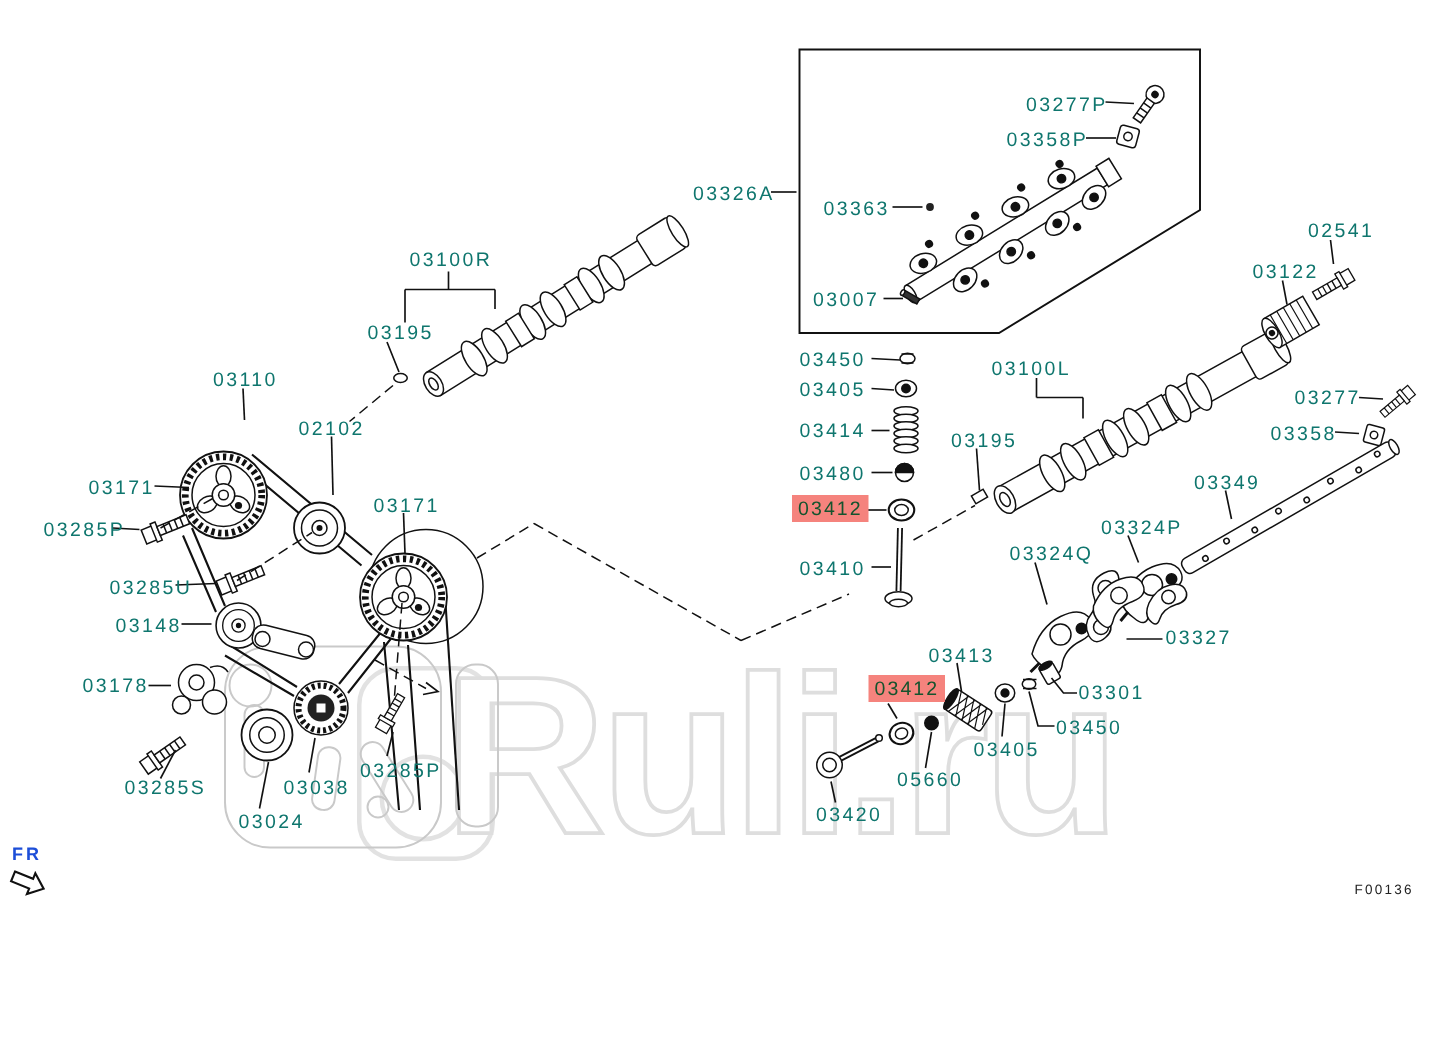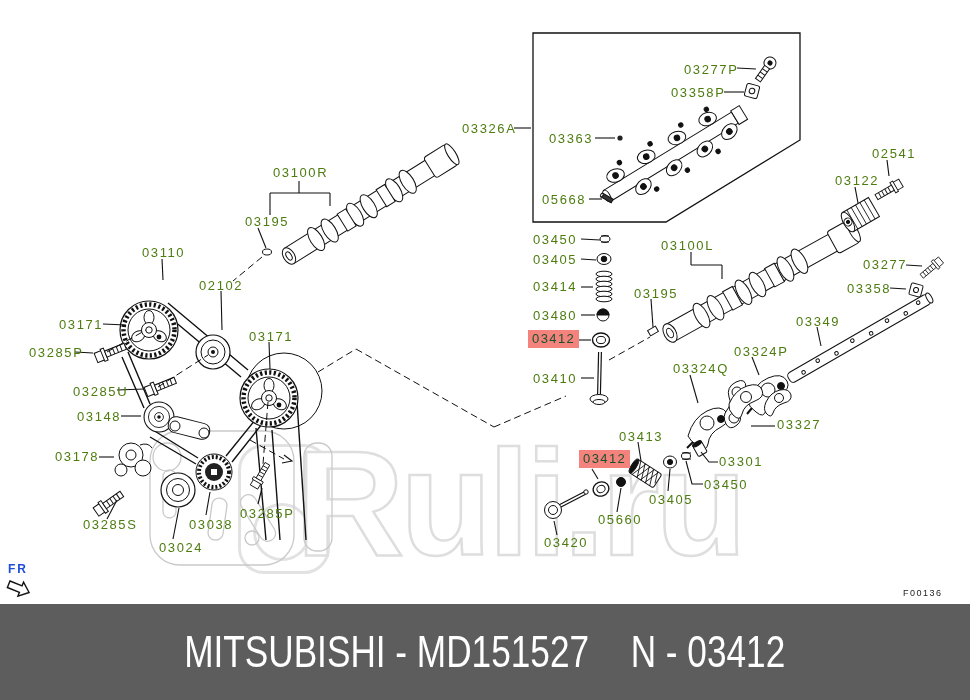--- a/index.html
+++ b/index.html
@@ -7,21 +7,21 @@
          font-family:"Liberation Sans",sans-serif;}
   .watermark{position:absolute;left:296px;top:428px;font-size:150px;line-height:1;
              font-weight:bold;letter-spacing:-4px;color:#fff;
              -webkit-text-stroke:2.5px #dedede;z-index:1;white-space:nowrap;}
   .wm-logo{position:absolute;left:238px;top:444px;width:86px;height:124px;
            border:3px solid #e2e2e2;border-radius:26px;z-index:1;}
   .wm-logo-circle{position:absolute;left:12px;top:56px;width:52px;height:52px;
            border:3px solid #e2e2e2;border-radius:50%;}
   svg.art{position:absolute;left:0;top:0;z-index:2;}
   .labels-layer{position:absolute;left:0;top:0;width:970px;height:700px;z-index:3;}
-  .plabel{position:absolute;font-size:13px;letter-spacing:1.6px;color:#4d7c0f;
+  .plabel{position:absolute;font-size:13px;letter-spacing:1.6px;color:#0f766e;
           white-space:nowrap;line-height:1.25;}
   .plabel.hl{background:var(--hl,#f5837d);color:#14532d;padding:1px 4px;letter-spacing:1.4px;}
   .fr-label{position:absolute;left:8px;top:562px;font-size:12px;font-weight:bold;
             letter-spacing:2px;color:#1d4ed8;z-index:3;}
   .fig-code{position:absolute;left:903px;top:588px;font-size:9px;letter-spacing:1.5px;
             color:#222;z-index:3;}
   .footer{position:absolute;left:0;top:604px;width:970px;height:96px;background:#5d5d5d;
           display:flex;align-items:center;justify-content:center;z-index:4;}
   .footer-inner{display:flex;gap:52px;transform:scaleX(0.8);color:#fff;font-size:44px;
           white-space:nowrap;font-family:"Liberation Sans",sans-serif;}
@@ -368,21 +368,21 @@
     <g transform="translate(10,581) rotate(22)">
       <path d="M0,0 L13,0 L13,-4 L22,3.5 L13,11 L13,7 L0,7 Z" fill="#fff" stroke="#111" stroke-width="1.4"></path>
     </g>
   </svg>
 
   <div class="labels-layer">
       <div class="plabel" style="left: 684px; top: 62px;">03277P</div>
       <div class="plabel" style="left: 671px; top: 85px;">03358P</div>
       <div class="plabel" style="left: 549px; top: 131px;">03363</div>
       <div class="plabel" style="left: 462px; top: 121px;">03326A</div>
-      <div class="plabel" style="left: 542px; top: 192px;">05668</div>
+      <div class="plabel" style="left: 542px; top: 192px;">03007</div>
       <div class="plabel" style="left: 273px; top: 165px;">03100R</div>
       <div class="plabel" style="left: 245px; top: 214px;">03195</div>
       <div class="plabel" style="left: 142px; top: 245px;">03110</div>
       <div class="plabel" style="left: 199px; top: 278px;">02102</div>
       <div class="plabel" style="left: 59px; top: 317px;">03171</div>
       <div class="plabel" style="left: 29px; top: 345px;">03285P</div>
       <div class="plabel" style="left: 73px; top: 384px;">03285U</div>
       <div class="plabel" style="left: 77px; top: 409px;">03148</div>
       <div class="plabel" style="left: 249px; top: 329px;">03171</div>
       <div class="plabel" style="left: 55px; top: 449px;">03178</div>
@@ -411,19 +411,13 @@
       <div class="plabel" style="left: 719px; top: 454px;">03301</div>
       <div class="plabel" style="left: 704px; top: 477px;">03450</div>
       <div class="plabel" style="left: 649px; top: 492px;">03405</div>
       <div class="plabel" style="left: 598px; top: 512px;">05660</div>
       <div class="plabel" style="left: 544px; top: 535px;">03420</div>
     </div>
 
   <div class="fr-label">FR</div>
   <div class="fig-code">F00136</div>
 
-  <div class="footer">
-    <div class="footer-inner">
-      <span>MITSUBISHI - MD151527</span>
-      <span>N - 03412</span>
-    </div>
-  </div>
 </div>
 
 </body></html>

